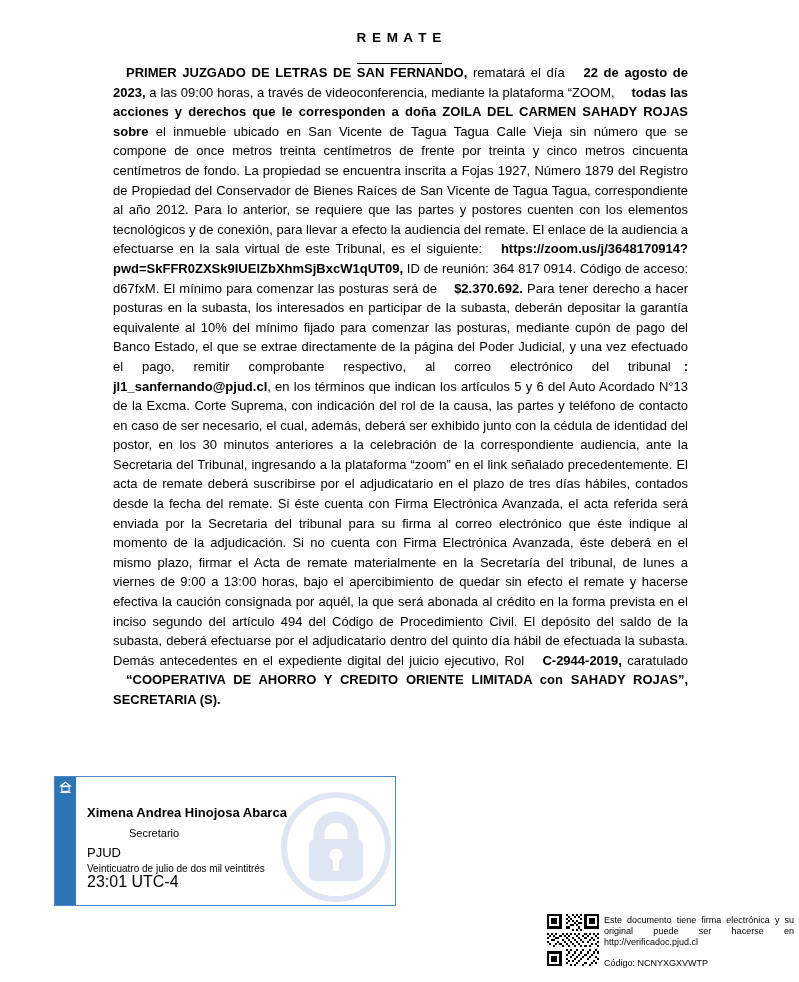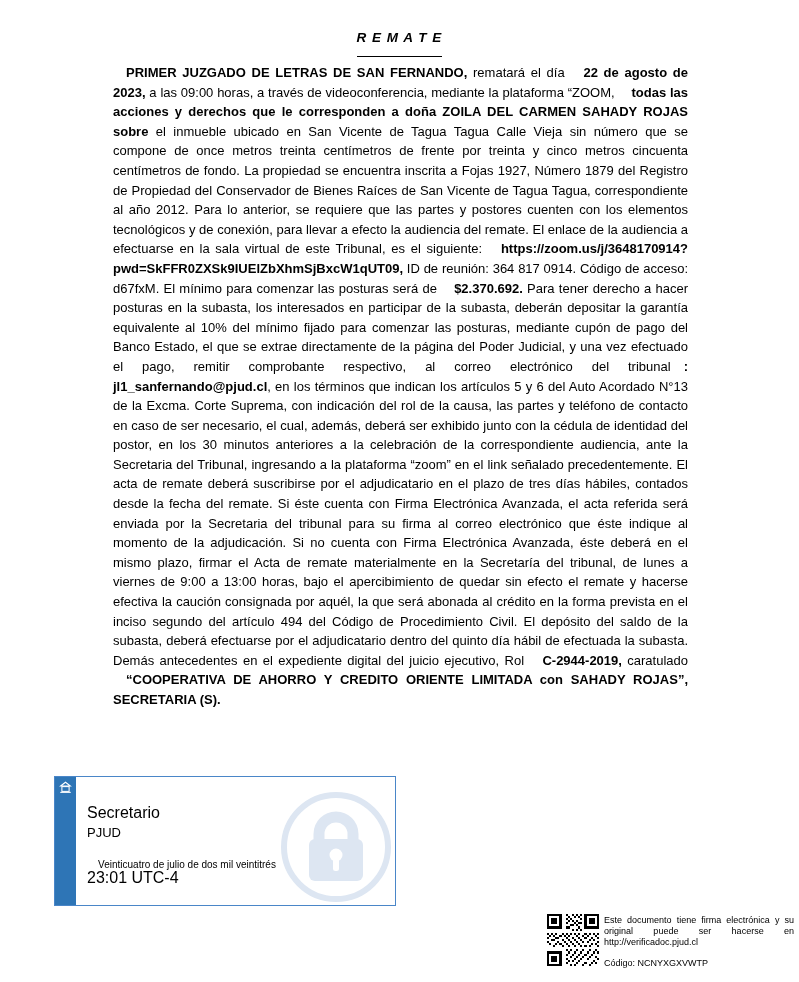--- a/index.html
+++ b/index.html
@@ -5,44 +5,44 @@
   html,body{margin:0;padding:0;}
   body{
     width:799px;height:982px;position:relative;background:#ffffff;
     font-family:"Liberation Sans", sans-serif;color:#000;
     overflow:hidden;
   }
   .title{
     position:absolute;top:30px;left:0;width:100%;
     text-align:center;font-weight:bold;font-size:13.5px;letter-spacing:1px;
   }
-  .title span{border-bottom:1.6px solid #000;padding-bottom:11px;font-style:italic;}
+  .title span{border-bottom:1.6px solid #000;padding-bottom:18px;}
   .paragraph{
     position:absolute;left:113px;top:63px;width:575px;
     font-size:13px;line-height:19.6px;text-align:justify;
   }
   .paragraph .b{font-weight:bold;margin-left:13px;}
   .sig-box{
     position:absolute;left:54px;top:776px;width:340px;height:128px;
     border:1px solid #4a86c8;background:#fff;overflow:hidden;
   }
   .sig-bar{
     position:absolute;left:0;top:0;bottom:0;width:21px;background:#2e75b6;
   }
   .sig-bar svg{display:block;margin:3px auto 0 auto;}
   .sig-watermark{
     position:absolute;left:223px;top:12px;width:116px;height:116px;
   }
   .sig-text{
     position:absolute;left:32px;top:26px;width:200px;
   }
   .sig-name{font-weight:bold;font-size:13px;line-height:20px;}
-  .sig-role{font-size:16px;line-height:20px;}
+  .sig-role{font-size:11px;line-height:20px;margin-left:42px;}
   .sig-org{font-size:13px;line-height:20px;}
-  .sig-date{font-size:10px;line-height:12.5px;margin-top:16px;text-align:center;}
+  .sig-date{font-size:10px;line-height:12.5px;margin-top:0;}
   .sig-time{font-size:16px;line-height:12.5px;}
   .qr{
     position:absolute;left:547px;top:914px;width:52px;height:52px;
   }
   .verify-text{
     position:absolute;left:604px;top:915px;width:190px;
     font-size:9px;line-height:10.8px;text-align:justify;
   }
   .verify-code{
     position:absolute;left:604px;top:958px;width:190px;
@@ -69,20 +69,21 @@
   <div class="sig-watermark">
     <svg width="116" height="116" viewBox="0 0 116 116">
       <circle cx="58" cy="58" r="52" fill="none" stroke="#dde6f2" stroke-width="6"></circle>
       <path d="M41 52 v-7 a17 17 0 0 1 34 0 v7" fill="none" stroke="#dde6f2" stroke-width="11"></path>
       <rect x="31" y="50" width="54" height="42" rx="6" fill="#dde6f2"></rect>
       <circle cx="58" cy="66" r="6.5" fill="#ffffff"></circle>
       <rect x="55" y="69" width="6" height="13" rx="2.5" fill="#ffffff"></rect>
     </svg>
   </div>
   <div class="sig-text">
+    <div class="sig-name">Ximena Andrea Hinojosa Abarca</div>
     <div class="sig-role">Secretario</div>
     <div class="sig-org">PJUD</div>
     <div class="sig-date">Veinticuatro de julio de dos mil veintitrés</div>
     <div class="sig-time">23:01 UTC-4</div>
   </div>
 </div>
 
 <div class="qr">
   <svg width="52" height="52" viewBox="0 0 50 50" shape-rendering="crispEdges">
     <rect x="0" y="0" width="50" height="50" fill="#ffffff"></rect>

